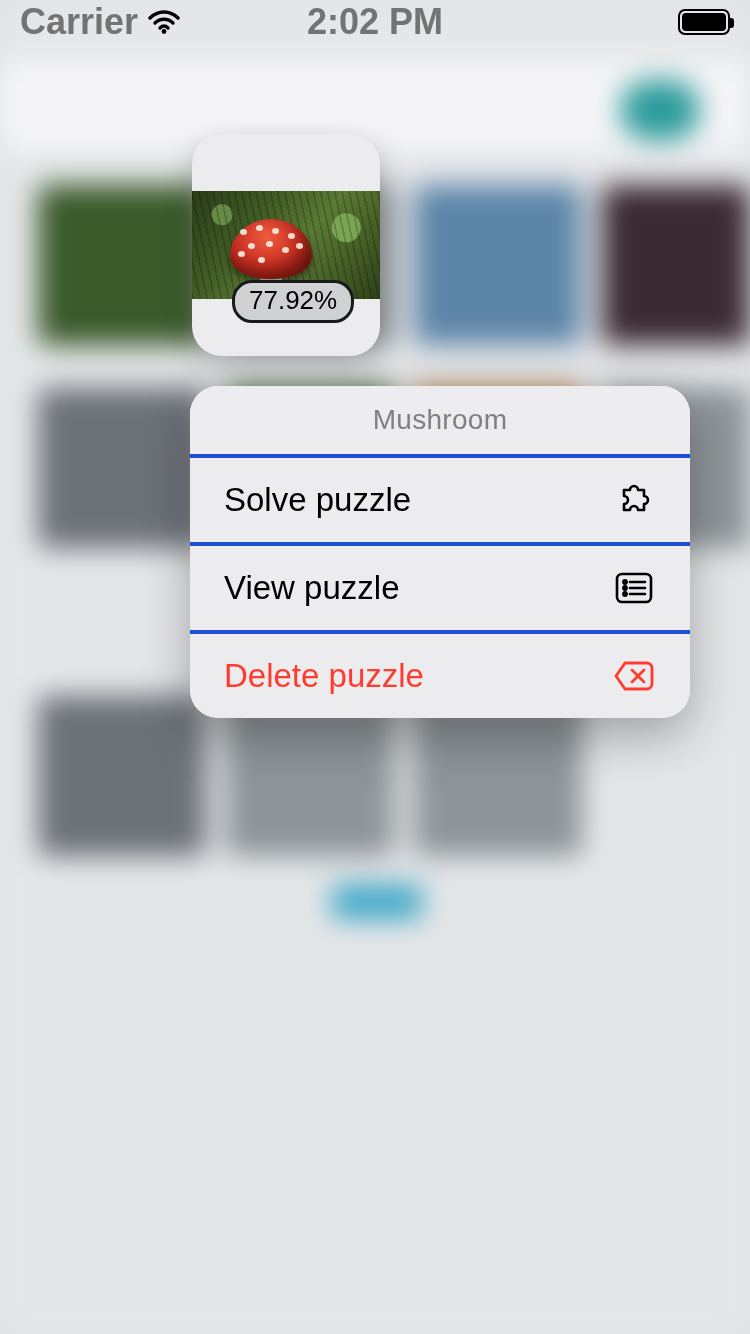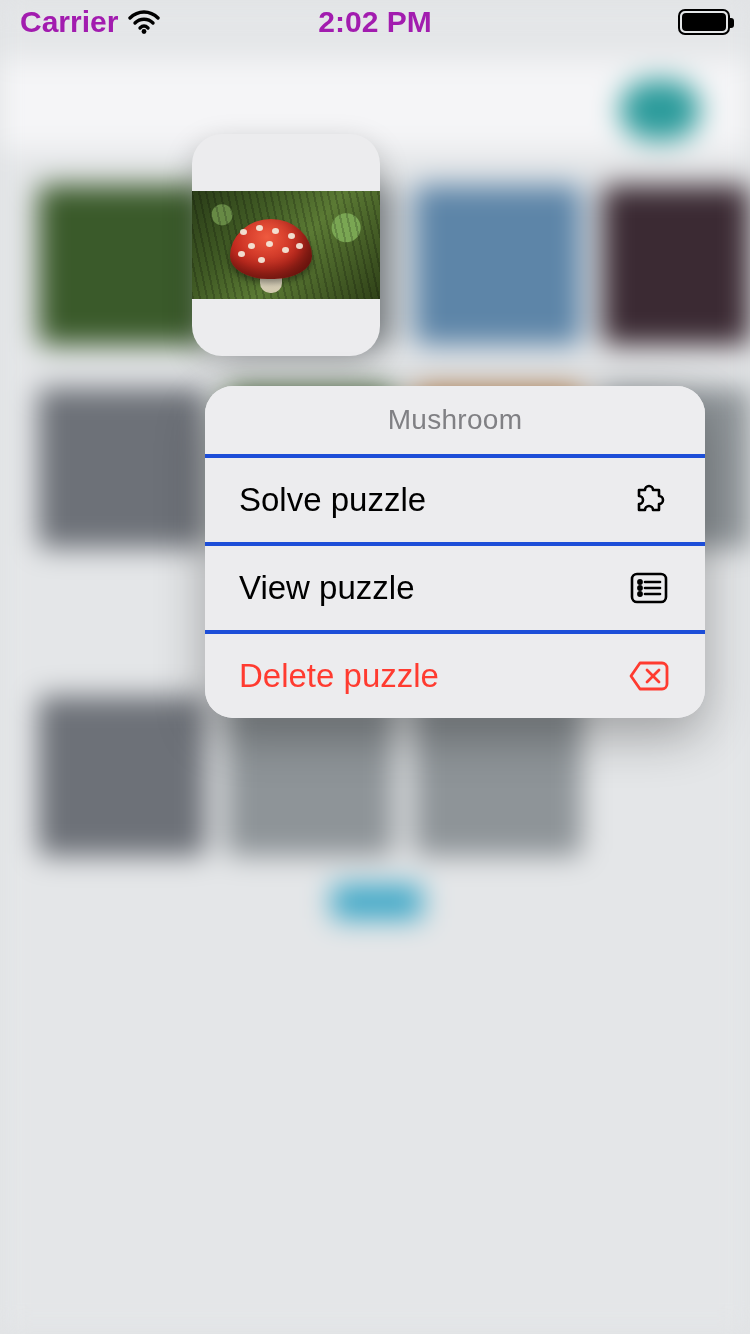--- a/index.html
+++ b/index.html
@@ -32,21 +32,21 @@
   .c-dark   { background: #3b2a33; }
   .c-orange { background: #b77d46; }
   .c-mgrey  { background: #6d7178; }
   .bg-link  { position:absolute; top:885px; left: 332px; width:90px; height:34px; background:#3aa6c6; border-radius:4px; }
 
   
   .status-bar {
     position: absolute; top: 0; left: 0; right: 0; height: 44px;
     display: flex; align-items: center; justify-content: space-between;
     padding: 16px 20px;
-    font-size: 30px; font-weight: 600; color: #a21caf;
+    font-size: 36px; font-weight: 600; color: #737373;
   }
   .status-left { display:flex; align-items:center; gap:10px; }
   .wifi-icon svg { display:block; }
   .status-time { position:absolute; left:0; right:0; text-align:center; font-weight:700; }
   .battery {
     width: 52px; height: 26px; border: 2.5px solid #000; border-radius: 7px;
     position: relative; display:flex; align-items:center; padding: 2px;
   }
   .battery::after {
     content:""; position:absolute; right:-6px; top:7px; width:4px; height:10px;
@@ -106,21 +106,20 @@
   .preview-image-wrap { position:relative; }
 
   
   .context-menu {
     position: absolute; top: 386px; left: 190px;
     width: 500px;
     background: #e9e9eb;
     border-radius: 28px;
     box-shadow: 0 18px 50px rgba(0,0,0,0.30);
     overflow: hidden;
-    margin-left: 15px;
   }
   .menu-title {
     height: 68px; display:flex; align-items:center; justify-content:center;
     color: #808084; font-size: 28px; letter-spacing: .3px;
     background: #ededef;
   }
   .menu-item {
     height: 88px; padding: 0 34px;
     display:flex; align-items:center; justify-content:space-between;
     font-size: 33px; color:#000;
@@ -187,20 +186,21 @@
           <span class="spot s3"></span>
         <span class="spot s4"></span>
           <span class="spot s5"></span>
           <span class="spot s6"></span>
         <span class="spot s7"></span>
           <span class="spot s8"></span>
           <span class="spot s9"></span>
         <span class="spot s10"></span>
       </div>
     </div>
+    <div class="progress-pill">77.92%</div>
   </div>
 </div>
 
 <div class="context-menu">
   <div class="menu-title">Mushroom</div>
 
   <div class="menu-item">
     <span>Solve puzzle</span>
     <span class="icon">
       <svg width="42" height="42" viewBox="0 0 42 42" fill="none" stroke="#000" stroke-width="2.6" stroke-linejoin="round" stroke-linecap="round">

